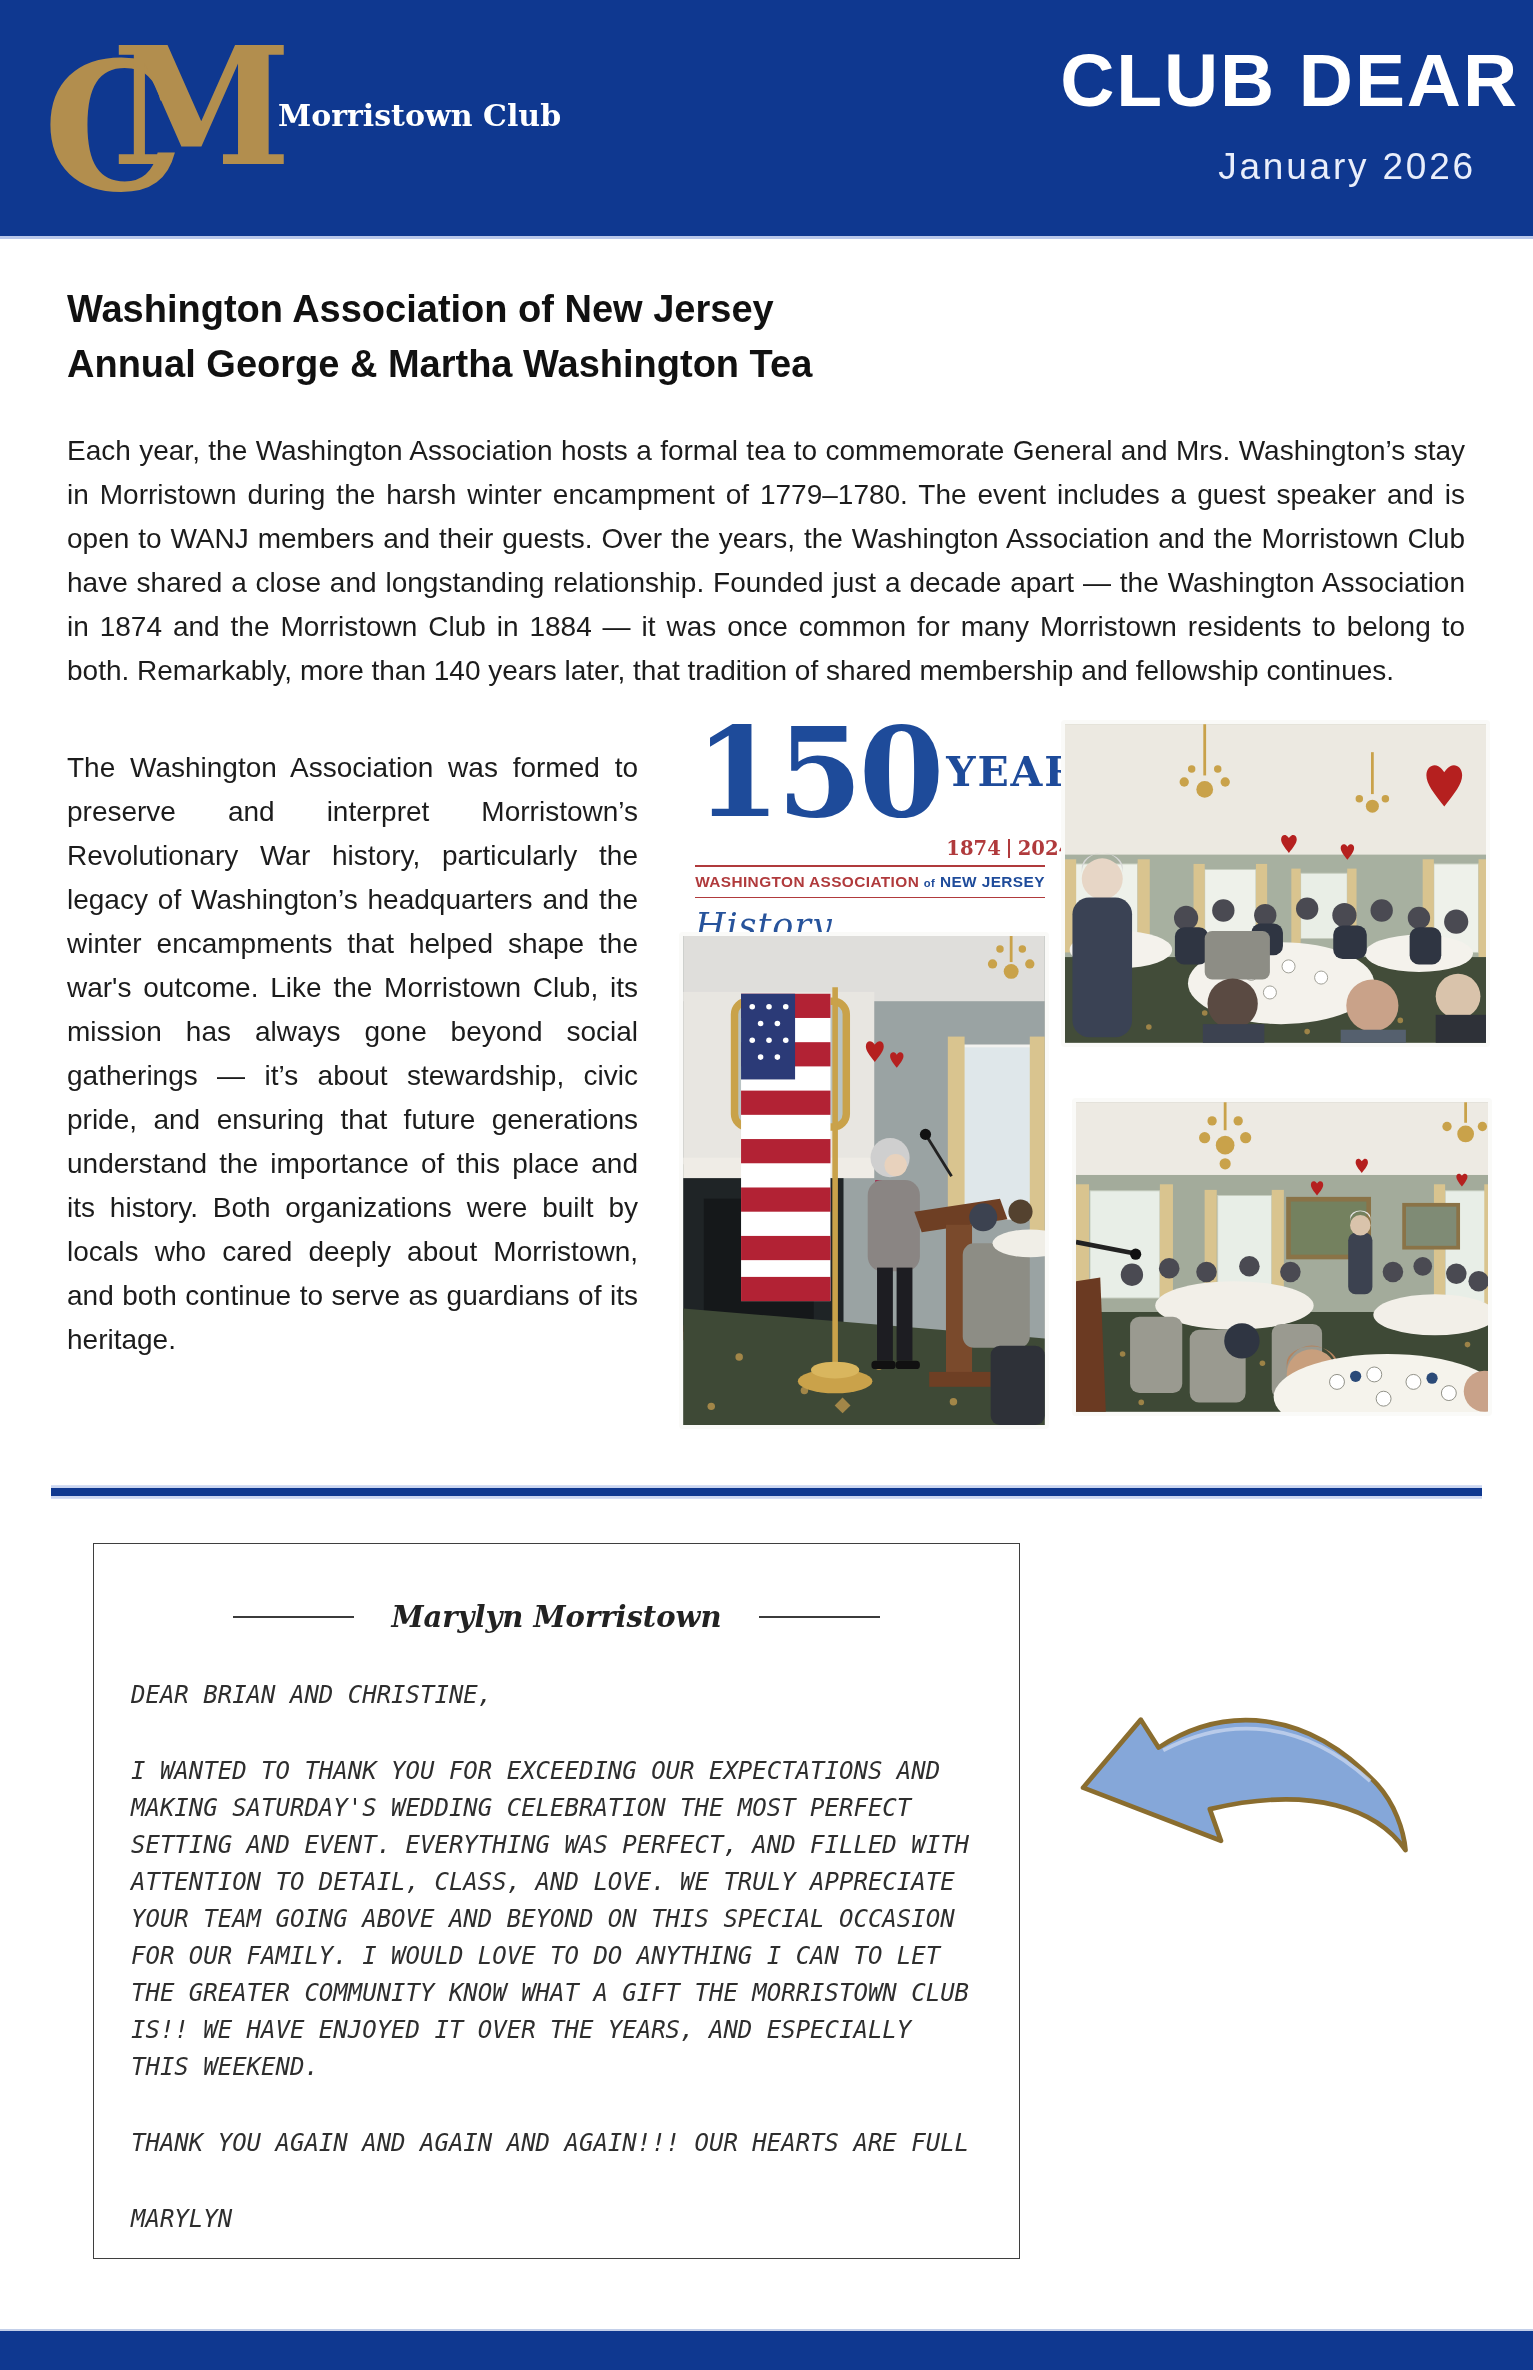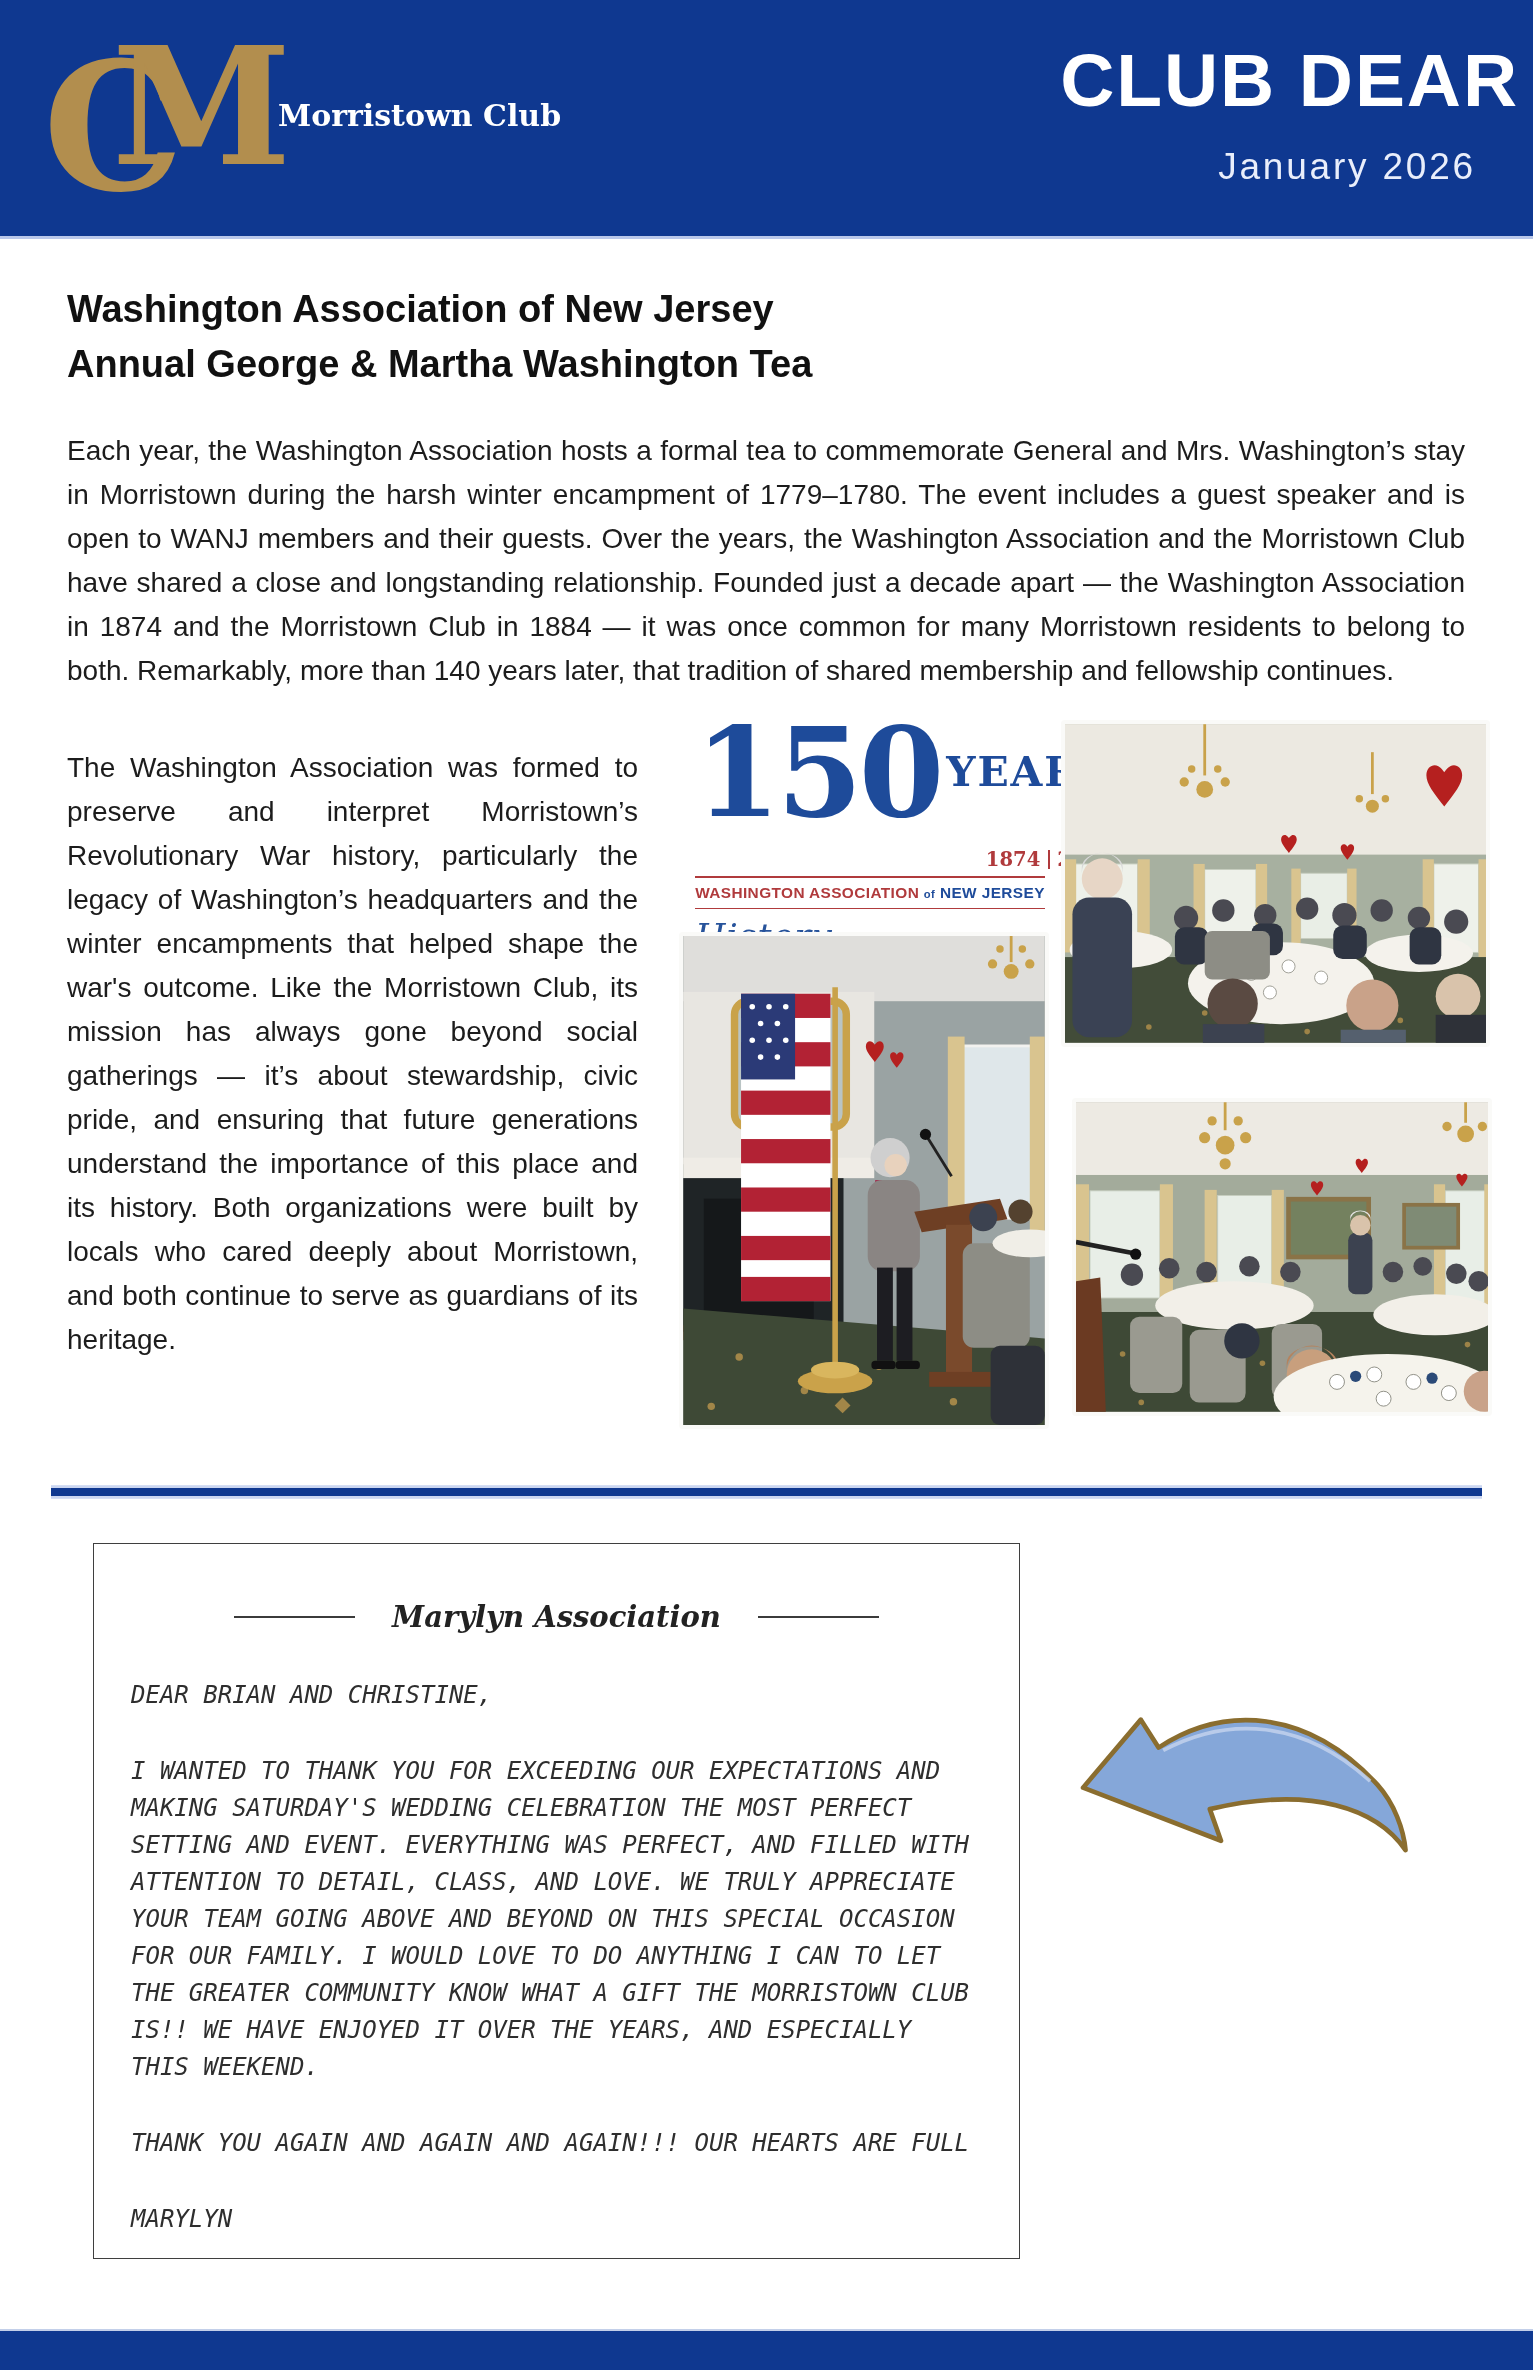--- a/index.html
+++ b/index.html
@@ -27,21 +27,21 @@
             text-align:justify;color:#1c1c1c;}
 
   
   .logo150{position:absolute;left:695px;top:718px;width:350px;}
   .l150-row{display:flex;align-items:flex-start;}
   .l150-num{font:bold 123px/0.9 "DejaVu Serif",serif;color:#1E4B9A;letter-spacing:-3.7px;}
   .l150-right{margin-left:5.6px;margin-top:30px;}
   .l150-years{font-family:"DejaVu Serif",serif;font-weight:bold;font-size:41px;color:#1E4B9A;letter-spacing:1.9px;}
   .l150-starrow{display:flex;align-items:center;justify-content:flex-end;margin-top:1.9px;}
   .l150-star{font-size:35px;color:#1E4B9A;line-height:1;}
-  .l150-dates{display:flex;align-items:center;justify-content:flex-end;gap:7.5px;margin-top:15px;}
+  .l150-dates{display:flex;align-items:center;gap:7.5px;margin-top:4px;}
   .l150-date{font-family:"DejaVu Serif",serif;font-weight:bold;font-size:19.6px;color:#B03A3C;}
   .l150-datesep{width:1.9px;height:18.6px;background:#B03A3C;}
   .l150-rule{height:1.9px;background:#B03A3C;margin:5.6px 0;}
   .l150-org{font-size:15.4px;font-weight:bold;letter-spacing:0.4px;white-space:nowrap;text-align:center;}
   .org-red{color:#B03A3C;}
   .org-of{color:#1E4B9A;font-size:11.2px;}
   .org-blue{color:#1E4B9A;}
   .l150-tagline{font-family:"DejaVu Serif",serif;font-style:italic;font-size:35px;color:#27539B;
                 text-align:left;margin-top:7.5px;letter-spacing:0.9px;}
 
@@ -396,21 +396,21 @@
         <circle cx="382" cy="296" r="6" fill="#2b4a78"></circle>
       <circle cx="438" cy="310" r="22" fill="#c9a289"></circle>
     </svg>
   </div>
 
   <div class="divider"></div>
 
   <section class="card">
     <div class="name-row">
       <span class="name-line"></span>
-      <span class="card-author">Marylyn Association</span>
+      <span class="card-author">Marylyn Morristown</span>
       <span class="name-line"></span>
     </div>
     <div class="hand salutation">DEAR BRIAN AND CHRISTINE,</div>
     <div class="hand letter-body">I WANTED TO THANK YOU FOR EXCEEDING OUR EXPECTATIONS AND MAKING SATURDAY'S WEDDING CELEBRATION THE MOST PERFECT SETTING AND EVENT. EVERYTHING WAS PERFECT, AND FILLED WITH ATTENTION TO DETAIL, CLASS, AND LOVE. WE TRULY APPRECIATE YOUR TEAM GOING ABOVE AND BEYOND ON THIS SPECIAL OCCASION FOR OUR FAMILY. I WOULD LOVE TO DO ANYTHING I CAN TO LET THE GREATER COMMUNITY KNOW WHAT A GIFT THE MORRISTOWN CLUB IS!! WE HAVE ENJOYED IT OVER THE YEARS, AND ESPECIALLY THIS WEEKEND.</div>
     <div class="hand closing">THANK YOU AGAIN AND AGAIN AND AGAIN!!! OUR HEARTS ARE FULL</div>
     <div class="hand signature">MARYLYN</div>
   </section>
 
   <div class="arrow-wrap">
     <svg width="343" height="182" viewBox="0 0 368 195">

